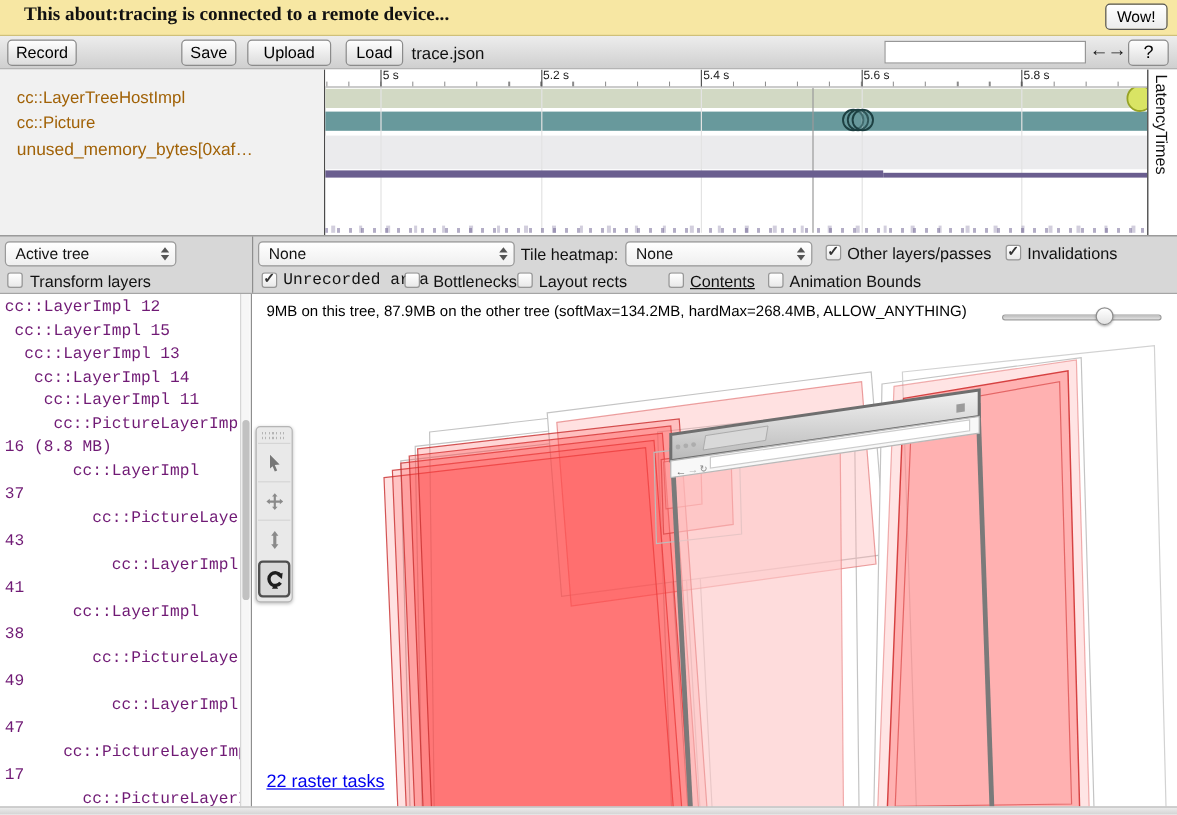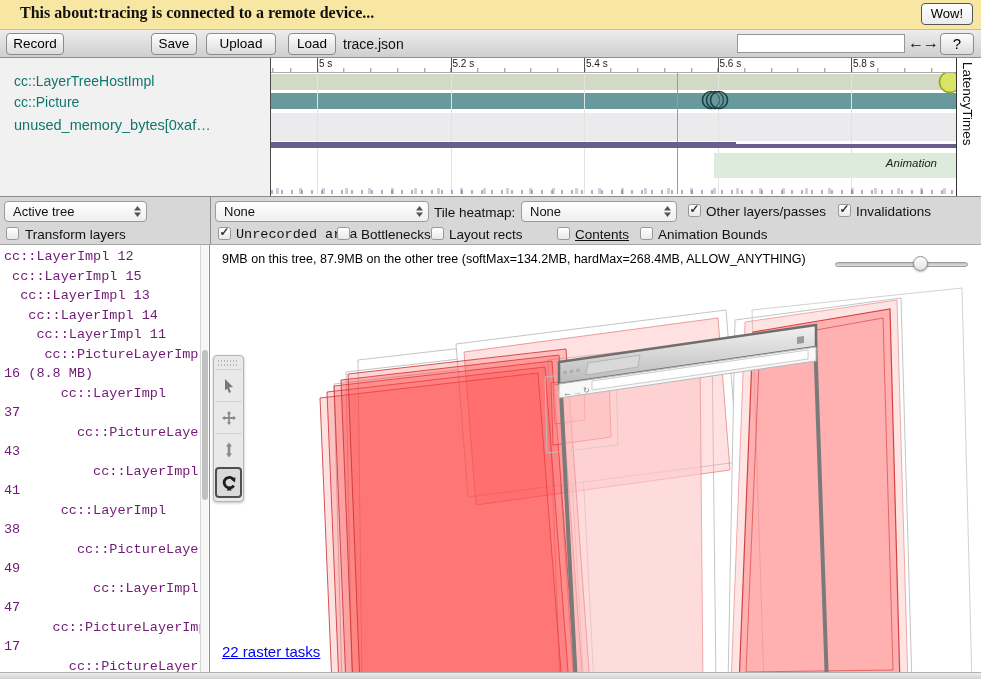--- a/index.html
+++ b/index.html
@@ -26,21 +26,21 @@
   #btn-load   { left:288px; width:48px; }
   #filename { position:absolute; left:343px; top:6px; font-size:14px; color:#111; }
   #search-input { position:absolute; left:737px; top:4px; width:168px; height:19px;
     border:1px solid #979797; background:#fff; font-size:12px; padding:0 4px; }
   #nav-arrows { position:absolute; left:908px; top:4px; font-size:16px; letter-spacing:-1px; color:#111; }
   #help-btn { left:940px; width:34px; font-size:15px; }
 
   
   #timeline { position:absolute; left:0; top:58px; width:981px; height:138px; background:#fff; }
   #track-names { position:absolute; left:0; top:0; width:270px; height:138px; background:#f1f1f1; }
-  .tname { position:absolute; left:14px; font-size:14px; color:#0f766e; white-space:nowrap; }
+  .tname { position:absolute; left:14px; font-size:14px; color:#a16207; white-space:nowrap; }
   #tname-0 { top:15px; } #tname-1 { top:36px; } #tname-2 { top:59px; font-size:14.5px; }
   #tracks { position:absolute; left:270px; top:0; width:686px; height:138px; background:#fff;
     border-left:1px solid #4a4a4a; overflow:hidden; }
   #ruler { position:absolute; left:0; top:0; width:686px; height:15px; background:#fff;
     border-bottom:1px solid #aaa;
     background-image:repeating-linear-gradient(90deg,#8a8a8a 0 1px,transparent 1px 26.7px);
     background-size:100% 4px; background-repeat:repeat-x; background-position:19.3px 100%; }
   .ruler-tick { position:absolute; top:0; width:1px; height:14px; background:#555; }
   .ruler-tick span { position:absolute; left:2px; top:0px; font-size:10px; color:#222; white-space:nowrap; }
   .gridline { position:absolute; top:15px; width:1px; height:121px; background:#e3e3e3; }
@@ -150,23 +150,20 @@
       <div id="grid-holder">
           <div class="gridline" style="left: 46px;"></div>
           <div class="gridline" style="left: 179.5px;"></div>
           <div class="gridline" style="left: 313px;"></div>
           <div class="gridline" style="left: 446.5px;"></div>
           <div class="gridline" style="left: 580px;"></div>
         </div>
       <div id="marker-line"></div>
       <div id="counter-thick"></div>
       <div id="counter-thin"></div>
-      <div id="animation-band">
-        <span>Animation</span>
-      </div>
       <div id="mini-ticks"></div>
       <svg width="686" height="138">
         <circle cx="440" cy="42" r="8.5" fill="rgba(104,153,156,.35)" stroke="#1d4042" stroke-width="1.6"></circle>
         <circle cx="444" cy="42" r="8.5" fill="rgba(104,153,156,.35)" stroke="#1d4042" stroke-width="1.6"></circle>
         <circle cx="448" cy="42" r="8.5" fill="rgba(104,153,156,.25)" stroke="#1d4042" stroke-width="1.6"></circle>
         <circle cx="679" cy="24" r="10.5" fill="#D9E464" stroke="#97A325" stroke-width="1.5"></circle>
       </svg>
       <div id="ruler">
           <div class="ruler-tick" style="left: 46px;">
             <span>5 s</span>

